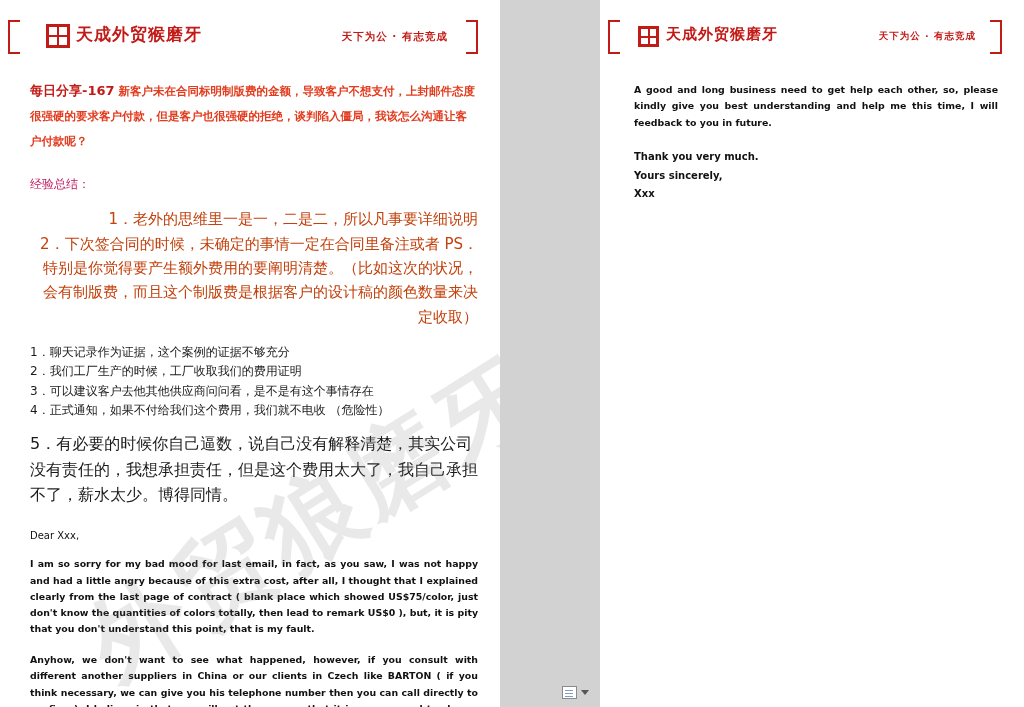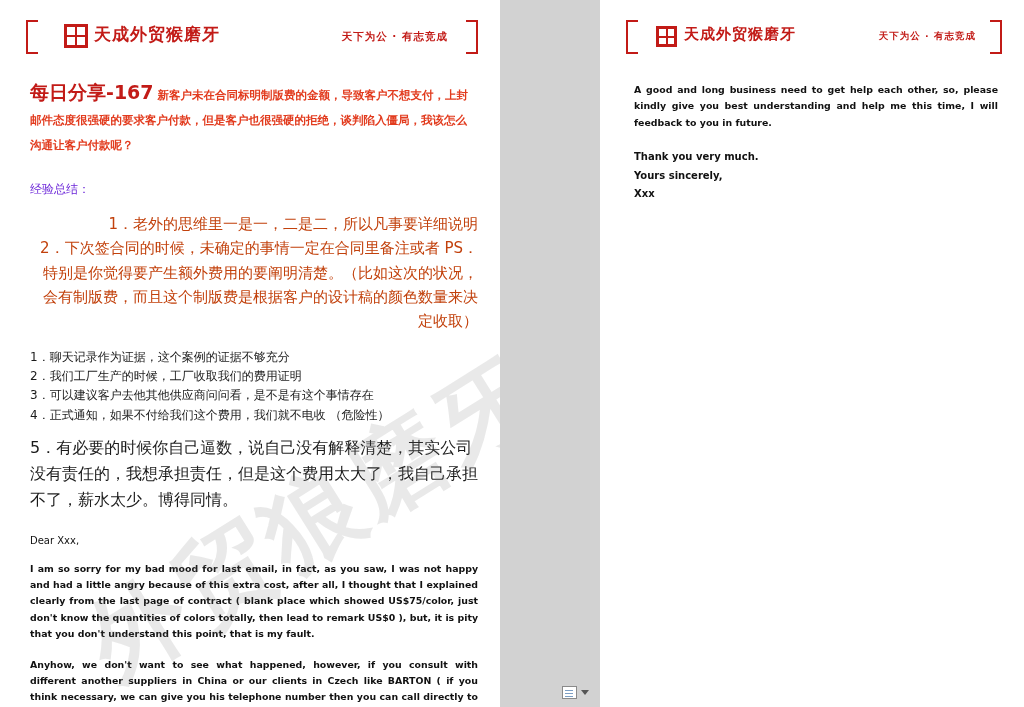--- a/index.html
+++ b/index.html
@@ -27,21 +27,21 @@
     left: 500px; top: 0;
     width: 100px; height: 707px;
     background: #d2d2d2;
   }
   .page-right { left: 600px; width: 424px; height: 707px; }
 
   
   .hdr {
     position: relative;
     height: 42px;
-    margin: 18px 22px 0 26px;
+    margin: 18px 22px 0 8px;
   }
   .hdr-rule-l, .hdr-rule-r {
     position: absolute;
     top: 2px;
     width: 12px; height: 34px;
     border: 2px solid #c21b17;
   }
   .hdr-rule-l { left: 0; border-right: none; }
   .hdr-rule-r { right: 0; border-left: none; }
   .hdr-seal {
@@ -78,37 +78,37 @@
   .hdr-right .hdr-seal { left: 30px; top: 8px; width: 21px; height: 21px; }
   .hdr-right .hdr-slogan { right: 26px; font-size: 9.5px; }
 
   
   .lp-body { position: relative; padding: 10px 22px 0 30px; }
   .title-block {
     margin-top: 8px;
     line-height: 1.55;
   }
   .title-main {
-    font-size: 19px;
+    font-size: 13px;
     font-weight: bold;
     color: #c21b17;
     font-family: "DejaVu Sans", sans-serif;
     margin-right: 4px;
   }
   .title-rest {
     font-size: 11.5px;
     font-weight: bold;
     color: #e23b1e;
     font-family: "DejaVu Sans", sans-serif;
     line-height: 1.85;
   }
   .cn-head {
     margin-top: 24px;
     font-size: 12px;
-    color: #6d28d9;
+    color: #be185d;
     font-family: "DejaVu Sans", sans-serif;
   }
   .cn-list {
     margin-top: 14px;
     font-size: 15px;
     color: #c2410c;
     line-height: 1.62;
     font-family: "DejaVu Sans", sans-serif;
     white-space: pre-wrap;
     text-align: right;

